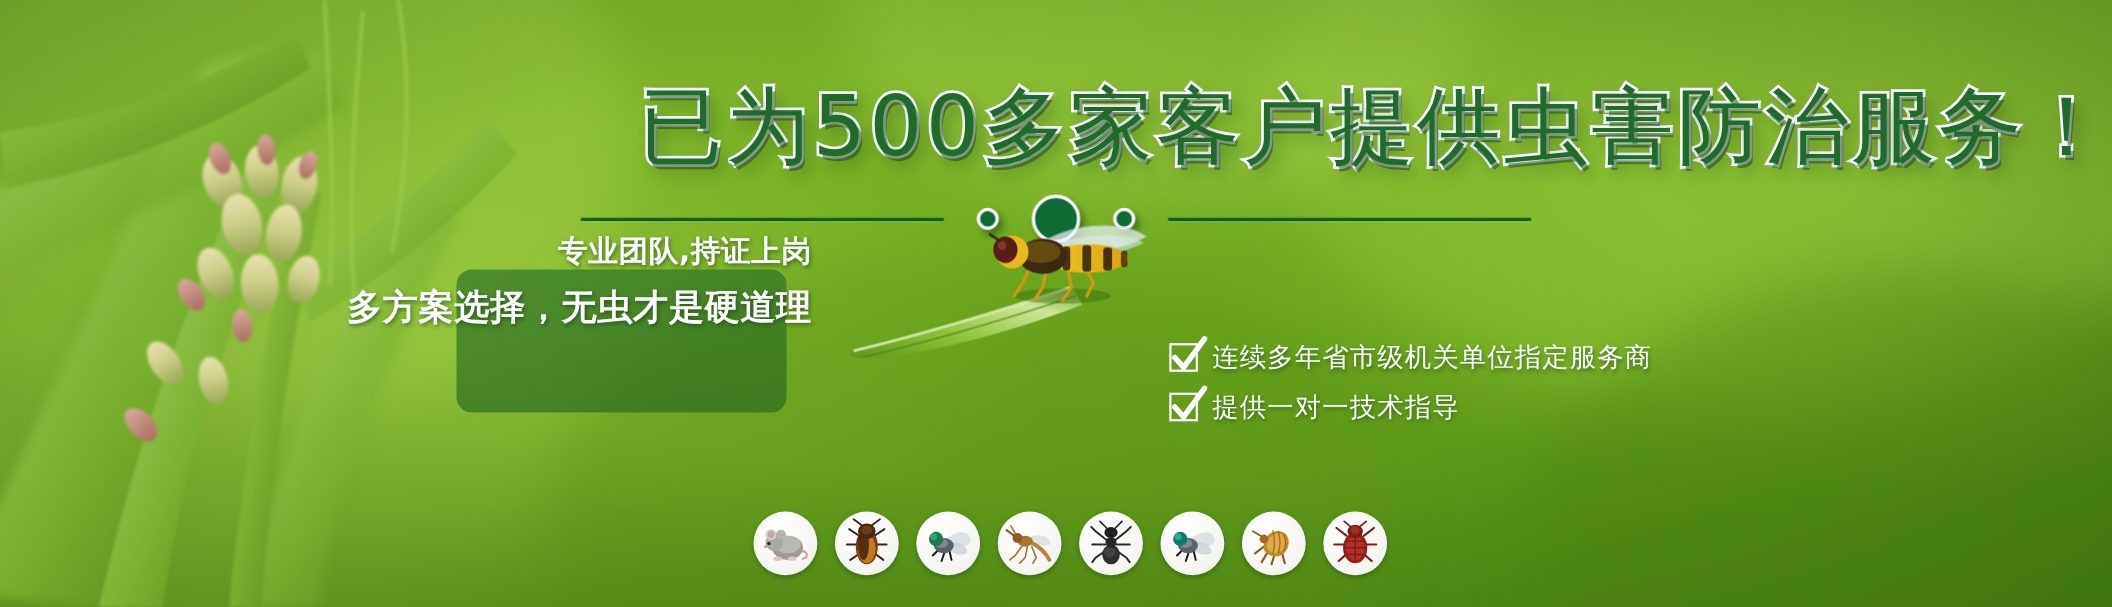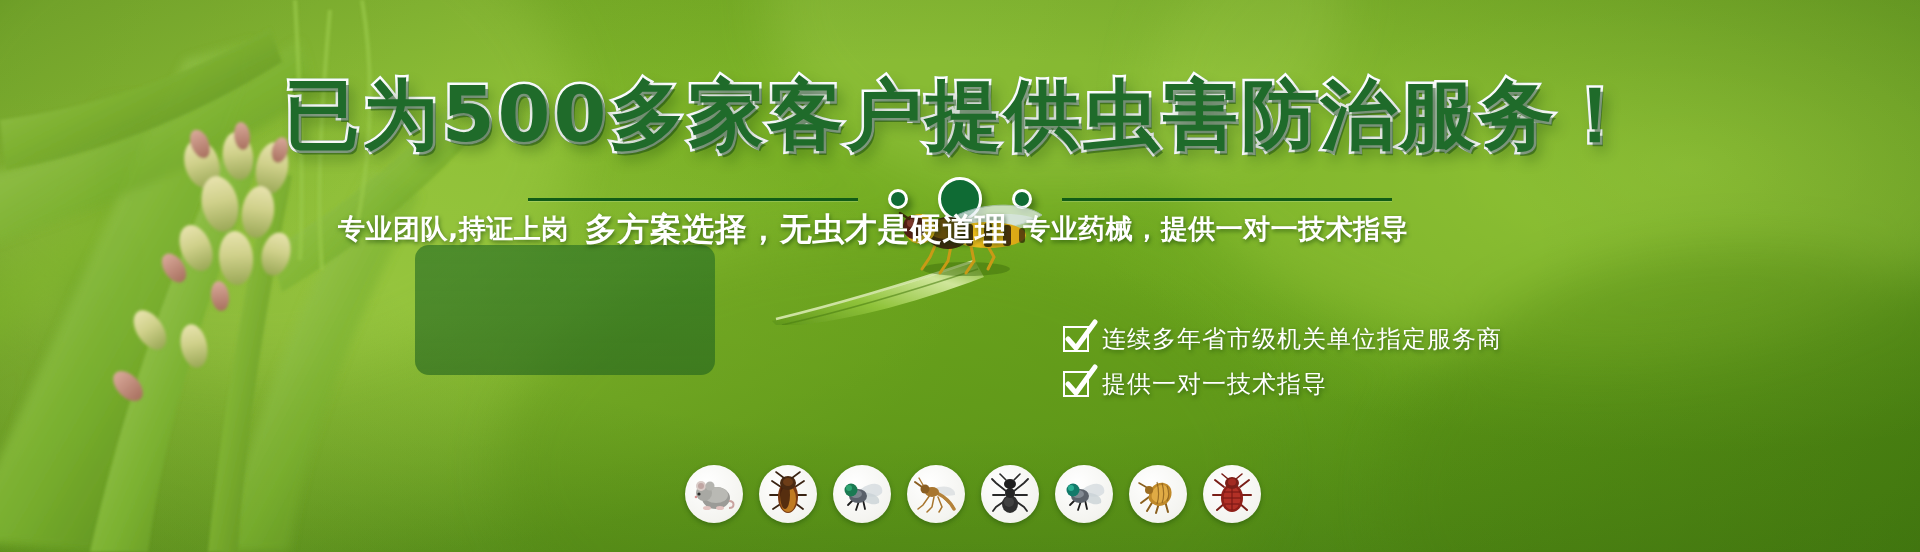--- a/index.html
+++ b/index.html
@@ -42,23 +42,23 @@
   .plant { position: absolute; left: -30px; top: 0; width: 620px; height: 552px; }
   .plant svg { width: 100%; height: 100%; display: block; filter: blur(.4px); }
   .plant-soft { position: absolute; left: -40px; top: 0; width: 420px; height: 552px;
                 filter: blur(16px); opacity: .55; }
   .plant-soft svg { width: 100%; height: 100%; }
 
   
   .headline {
     position: absolute;
     left: 0; right: 0; top: 72px;
-    text-align: center;
+    text-align: right;
     font-family: "DejaVu Sans", "Liberation Sans", sans-serif;
-    font-weight: bold;
+    font-weight: normal;
     font-size: 76px;
     line-height: 86px;
     letter-spacing: 3px;
     color: #1f6b2a;
     white-space: nowrap;
     -webkit-text-stroke: 5px #ffffff;
     paint-order: stroke fill;
     text-shadow:
       3px 4px 0 rgba(10,60,10,.45),
       6px 8px 14px rgba(10,50,5,.35);
@@ -101,21 +101,21 @@
     left: 415px; top: 245px;
     width: 300px; height: 130px;
     border-radius: 14px;
     background: linear-gradient(180deg, rgba(41,112,36,.66) 0%, rgba(34,99,30,.62) 100%);
   }
   .panel-lines {
     position: absolute;
     left: 338px; top: 212px;
     width: 400px;
     display: flex;
-    flex-direction: row;
+    flex-direction: column;
     align-items: flex-end;
     gap: 16px;
     text-align: right;
   }
   .panel-line {
     color: #ffffff;
     font-family: "DejaVu Sans", "Liberation Sans", sans-serif;
     font-weight: bold;
     white-space: nowrap;
     text-shadow: 1px 2px 4px rgba(10,50,5,.55);
@@ -125,21 +125,21 @@
   .pl-2 { font-size: 32px; line-height: 34px; }
   .pl-3 { font-size: 27px; line-height: 34px; }
 
   
   .fly-stem { position: absolute; left: 770px; top: 195px; width: 340px; height: 130px; }
   .fly-stem svg { width: 100%; height: 100%; display: block; }
 
   
   .checklist {
     position: absolute;
-    left: 1063px; top: 325px;
+    left: 1063px; top: 311px;
     display: flex;
     flex-direction: column;
     gap: 17px;
   }
   .check-row { display: flex; align-items: center; gap: 13px; }
   .check-box {
     position: relative;
     width: 26px; height: 26px;
     border: 2px solid #ffffff;
     flex: 0 0 auto;
@@ -336,21 +336,20 @@
 
         <path d="M139 24 L 130 18" stroke="#3a2a0c" stroke-width="2.5" stroke-linecap="round"></path>
       </g>
     </svg>
   </div>
 
   <div class="panel"></div>
   <div class="panel-lines">
     <div class="panel-line pl-1">专业团队,持证上岗</div>
     <div class="panel-line pl-2">多方案选择，无虫才是硬道理</div>
-    <div class="panel-line pl-3">专业药械，提供一对一技术指导</div>
   </div>
 
   <div class="checklist">
     <div class="check-row">
       <span class="check-box">
         <svg viewBox="0 0 36 36">
           <path d="M6 20 L 14 29 L 33 3" stroke="#ffffff" stroke-width="5" fill="none" stroke-linecap="round" stroke-linejoin="round"></path>
         </svg>
       </span>
       <span class="check-text">连续多年省市级机关单位指定服务商</span>

